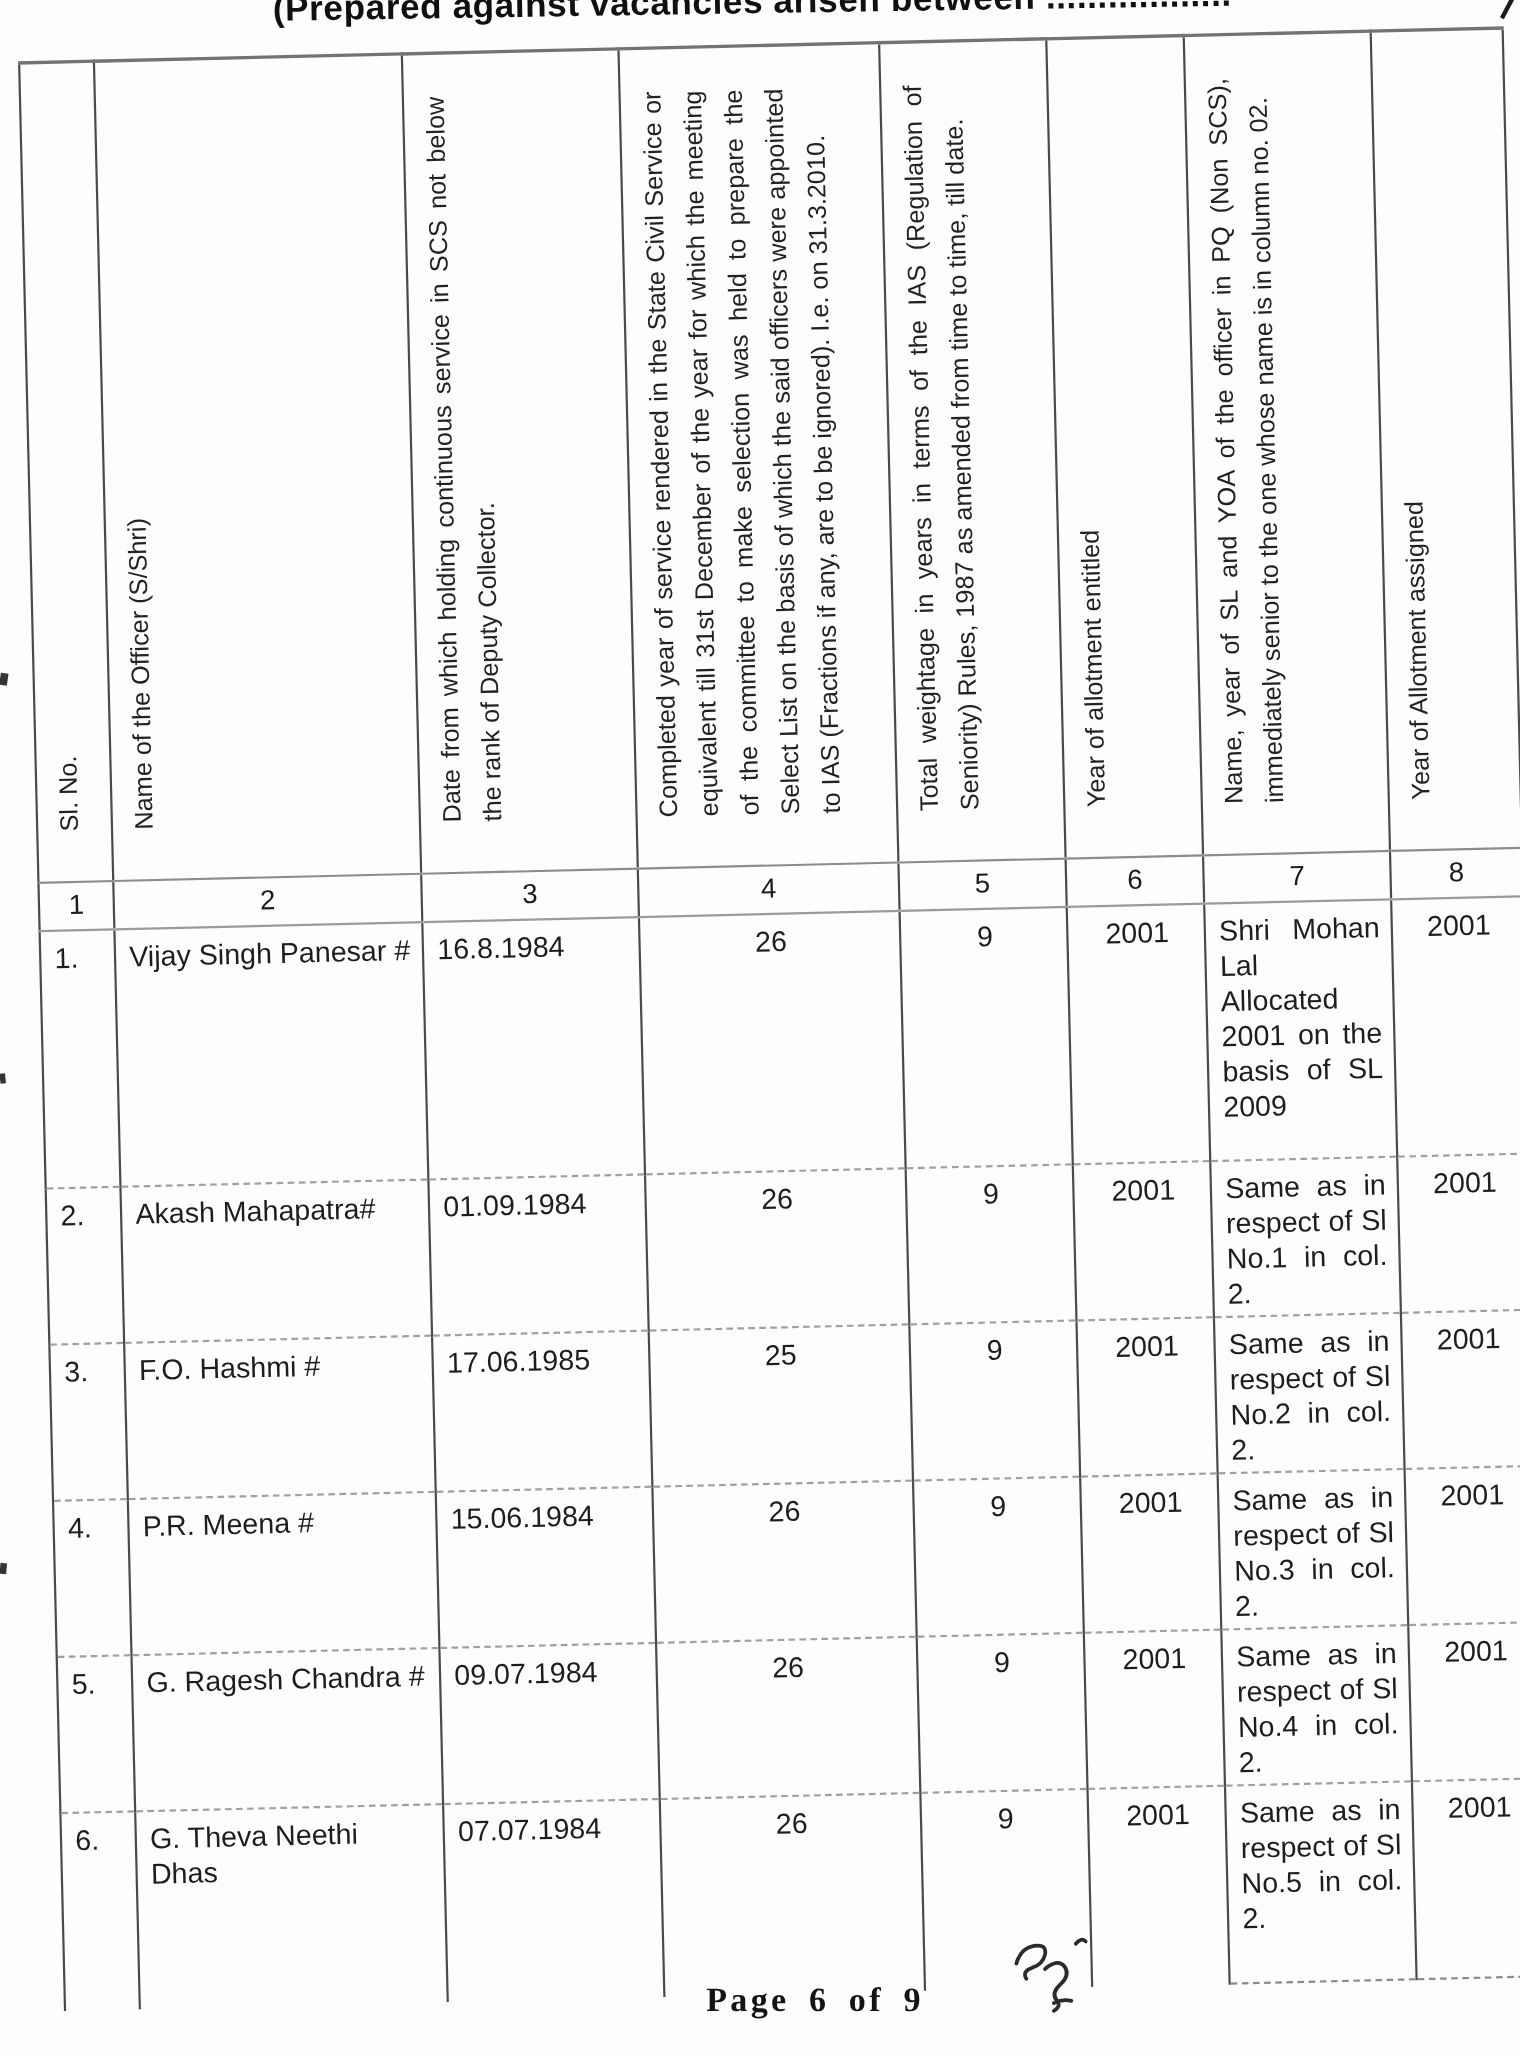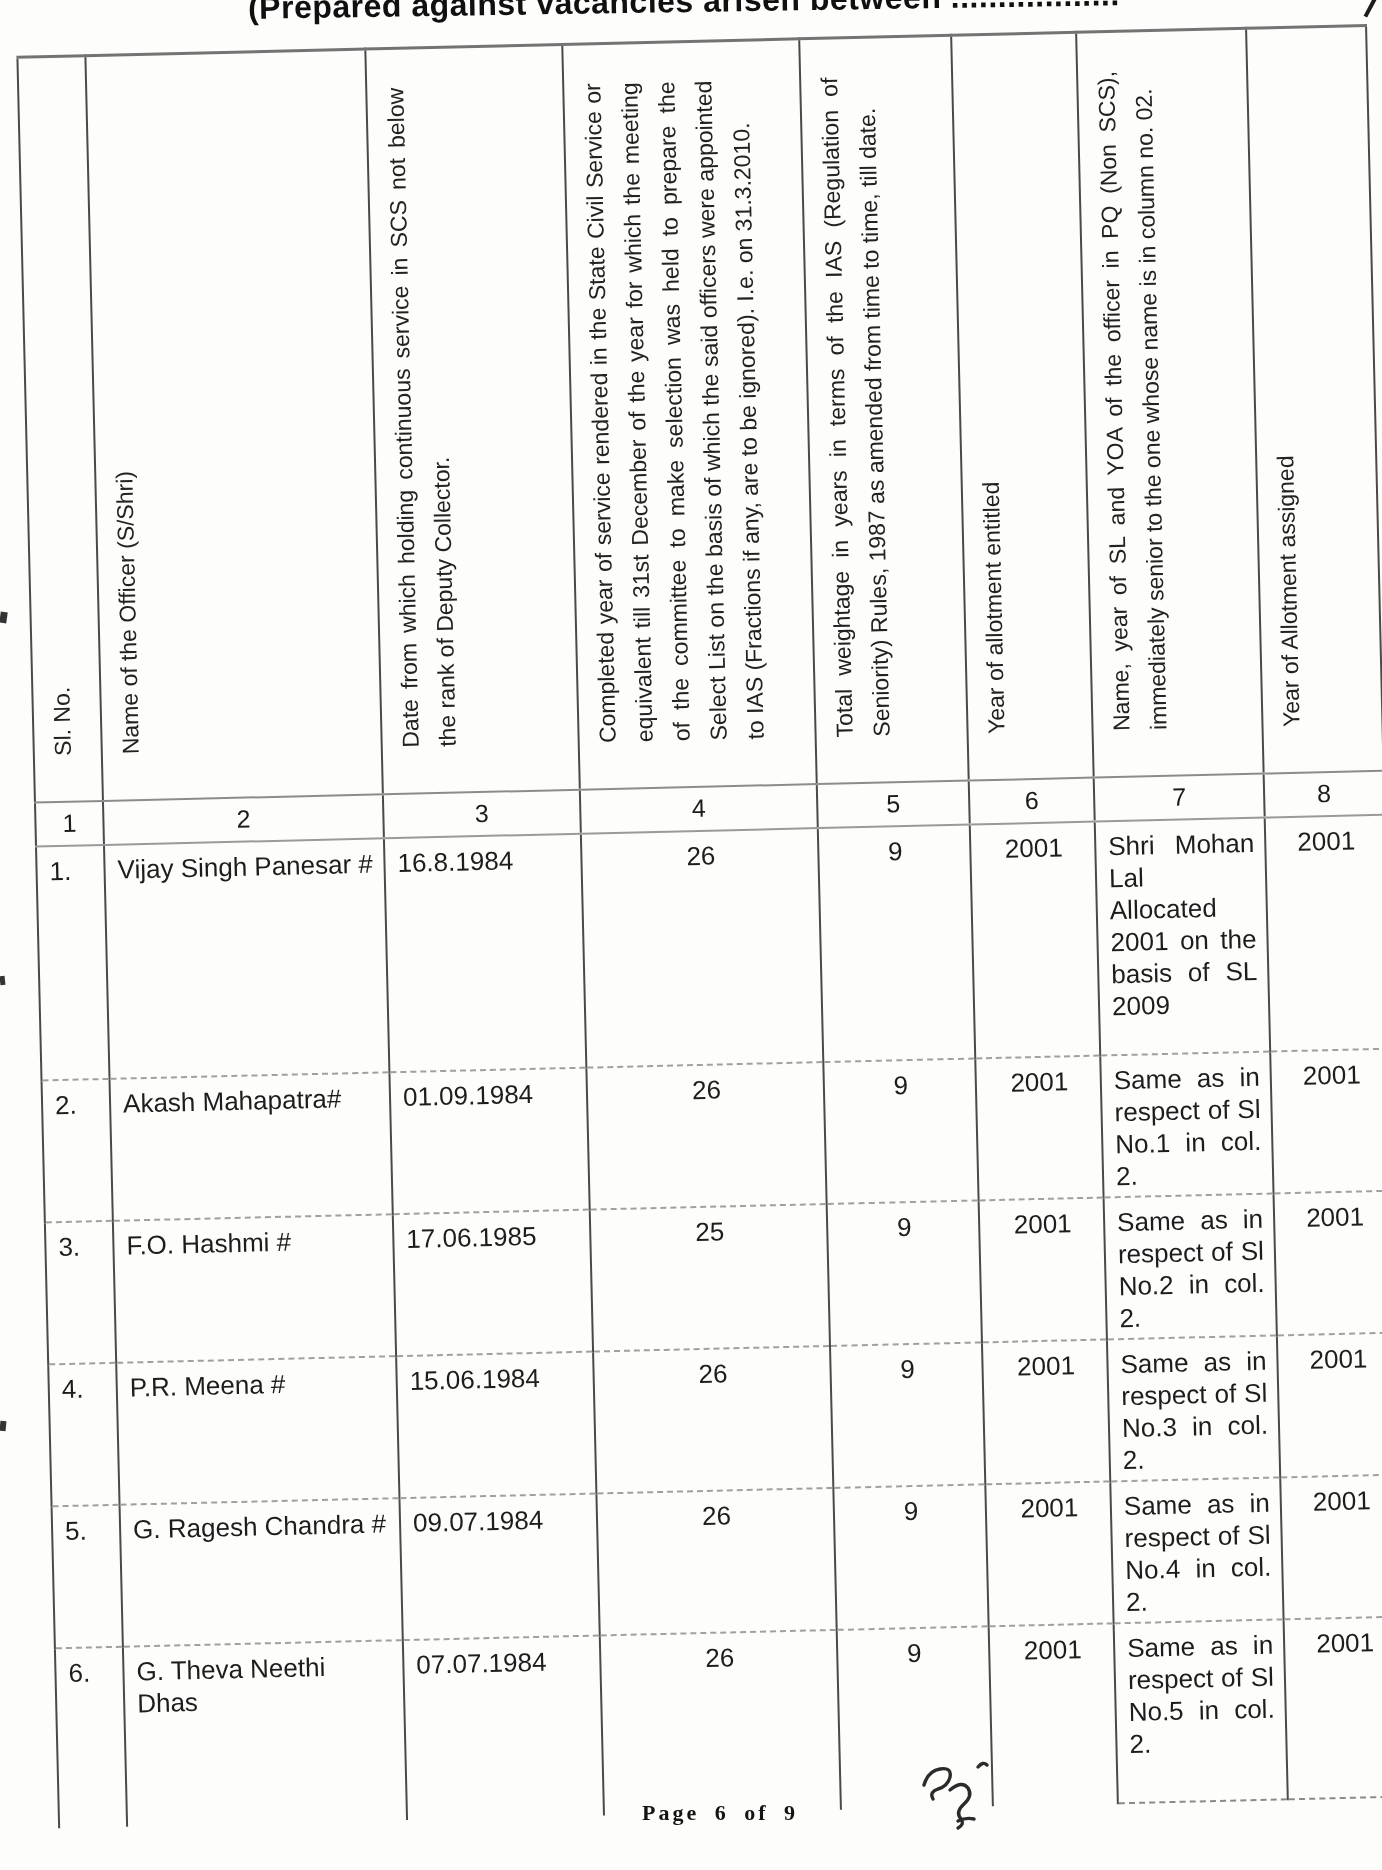--- a/index.html
+++ b/index.html
@@ -119,21 +119,21 @@
   }
   tr.r6 td.c-senior, tr.r6 td.c-assigned { border-bottom: 2px dashed #8a8a8a; }
 
   
   .footer {
     position: absolute;
     left: 642px;
     top: 1800px;
     font-family: "Liberation Serif", "DejaVu Serif", serif;
     font-weight: 700;
-    font-size: 22px;
+    font-size: 31px;
     letter-spacing: 3px;
     word-spacing: 7px;
     color: #141414;
   }
   .signature {
     position: absolute;
     left: 912px;
     top: 1745px;
     width: 100px;
     height: 100px;

